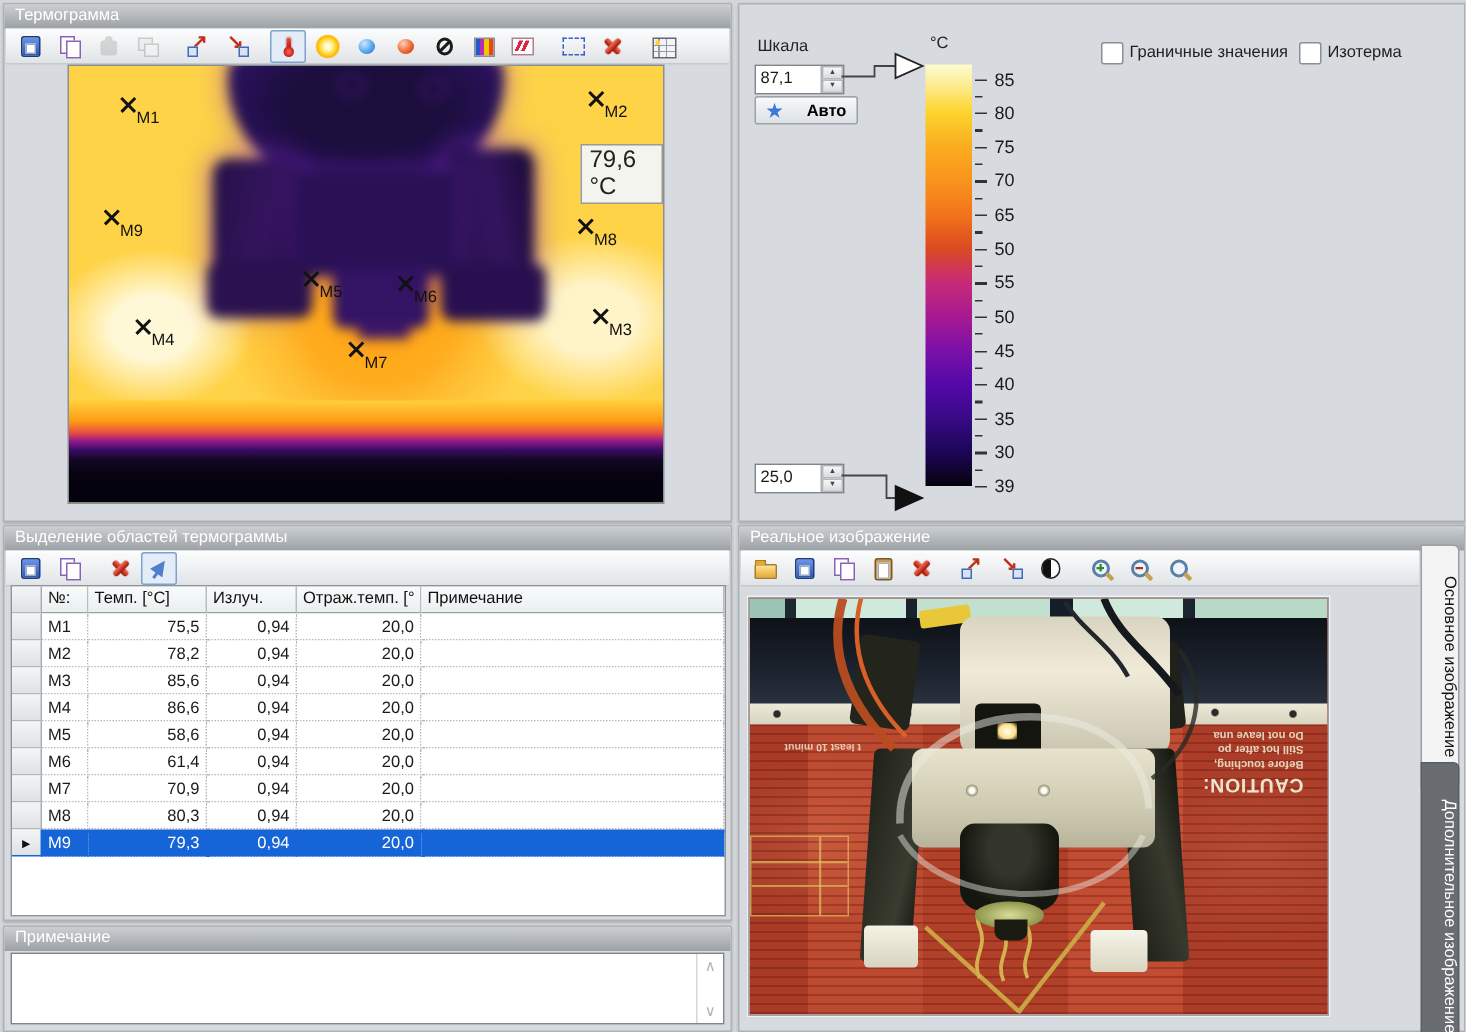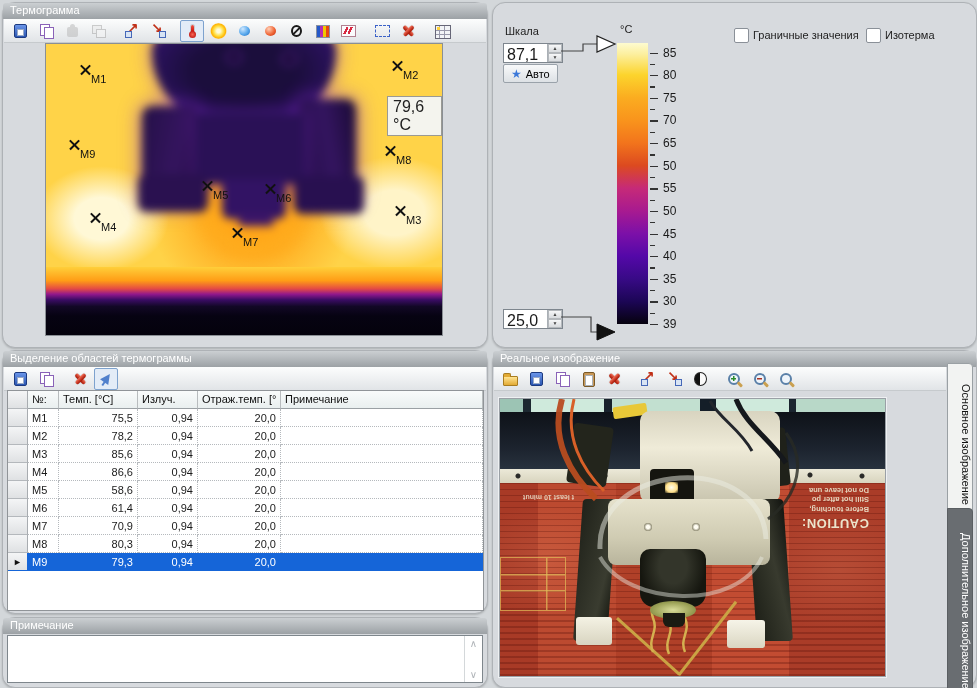--- a/index.html
+++ b/index.html
@@ -1,17 +1,17 @@
 <!DOCTYPE html>
 <html><head>
 <meta charset="utf-8">
 <style>
   html,body{margin:0;padding:0;background:#d3d7da;}
   .app{position:relative;width:977px;height:688px;background:#d3d7da;font-family:"Liberation Sans",sans-serif;font-size:11px;color:#1a1a1a;overflow:hidden;}
-  .panel{position:absolute;background:#d7dade;border:1px solid #aeb2b6;border-radius:13px;box-shadow:0 1px 2px rgba(0,0,0,.18);}
+  .panel{position:absolute;background:#d7dade;border:1px solid #aeb2b6;border-radius:1px;box-shadow:0 1px 2px rgba(0,0,0,.18);}
   .ptitle{height:15px;background:linear-gradient(#cbcfd2,#9ca1a5);color:#fff;font-size:11px;padding:1px 0 0 7px;border-radius:3px 3px 0 0;}
   .tbar{position:absolute;left:1px;right:1px;top:16px;height:23px;background:linear-gradient(#fcfdfd,#e1e4e7);border-bottom:1px solid #c6cacd;display:flex;align-items:center;padding-left:3px;}
   .tbtn{width:24px;height:22px;display:flex;align-items:center;justify-content:center;border:1px solid transparent;border-radius:2px;background:transparent;padding:0;margin:0 1px;}
   .tbtn.active{background:#dcead9;background:#e3ecf7;border-color:#7da2ce;}
   .tbtn.disabled{filter:grayscale(1) opacity(.5);}
   .sep{width:8px;height:22px;flex:none;}
   .ic{width:17px;height:16px;position:relative;display:inline-block;flex:none;}
   .i-save::before{content:"";position:absolute;inset:1px 2px;background:linear-gradient(#6a95e8,#2c57b2);border:1px solid #1c3a80;border-radius:2px;}
   .i-save::after{content:"";position:absolute;left:5px;right:5px;bottom:3px;height:5px;background:#fff;border:1px solid #9aabc8;}
   .i-copy::before{content:"";position:absolute;left:2px;top:1px;width:8px;height:10px;background:#fff;border:1px solid #8a62b8;}
@@ -77,26 +77,26 @@
   .mx{position:absolute;left:-6px;top:-6px;width:13px;height:13px;}
   .mx::before,.mx::after{content:"";position:absolute;left:0;top:6px;width:13px;height:1.8px;background:#111;}
   .mx::before{transform:rotate(45deg);}
   .mx::after{transform:rotate(-45deg);}
   .mlabel{position:absolute;left:6px;top:4px;font-size:11px;color:#111;}
   #tooltip{position:absolute;left:341px;top:52px;padding:1px 5px;background:#f4f4ee;border:1px solid #9a9a94;font-size:16px;color:#222;}
 
   
   .lab{position:absolute;font-size:11px;color:#222;}
   .spin{position:absolute;width:58px;height:18px;background:#fff;border:1px solid #7e868e;display:flex;}
-  .spin .val{flex:1;font-size:16px;padding:2px 0 0 3px;}
+  .spin .val{flex:1;font-size:11px;padding:2px 0 0 3px;}
   .spin .btns{width:14px;border-left:1px solid #aab0b6;display:flex;flex-direction:column;}
   .sb{flex:1;background:linear-gradient(#f6f7f8,#d8dbde);border:1px solid #b4b8bc;font-size:5px;line-height:1;display:flex;align-items:center;justify-content:center;color:#444;}
   .sb.up::before{content:"▲";}
   .sb.down::before{content:"▼";}
-  .autobtn{position:absolute;display:flex;align-items:center;gap:4px;padding:0 7px;height:19px;background:linear-gradient(#f8f9fa,#dde1e5);border:1px solid #9aa2aa;border-radius:2px;font-size:11px;}
+  .autobtn{position:absolute;display:flex;align-items:center;gap:16px;padding:0 7px;height:19px;background:linear-gradient(#f8f9fa,#dde1e5);border:1px solid #9aa2aa;border-radius:2px;font-size:11px;font-weight:bold;}
   .star::before{content:"★";color:#3c78d8;font-size:12px;text-shadow:0 0 1px #fff;}
   #cbar{position:absolute;left:124px;top:40px;width:31px;height:281px;background:linear-gradient(
     #fdfbd0 0%,#fcef9e 4%,#fcd42c 11.4%,#fbac20 19.5%,#f9941c 27.5%,#f2741c 35.6%,#dc4a20 43.6%,
     #c62a78 51.7%,#a81a90 59.7%,#7c10a8 67.8%,#5408a8 75.8%,#380a86 83.9%,#1c0656 91.9%,#06020e 100%);}
   .tickline{position:absolute;height:1.3px;background:#333;left:157px;}
   .tickline.major{width:8px;}
   .tickline.minor{width:5px;}
   .ticklab{position:absolute;left:170px;font-size:12px;color:#1a1a1a;}
   .cb{position:absolute;width:13px;height:13px;background:#fff;border:1px solid #8a9098;border-radius:2px;}
   #scale-svg{position:absolute;inset:0;pointer-events:none;}

